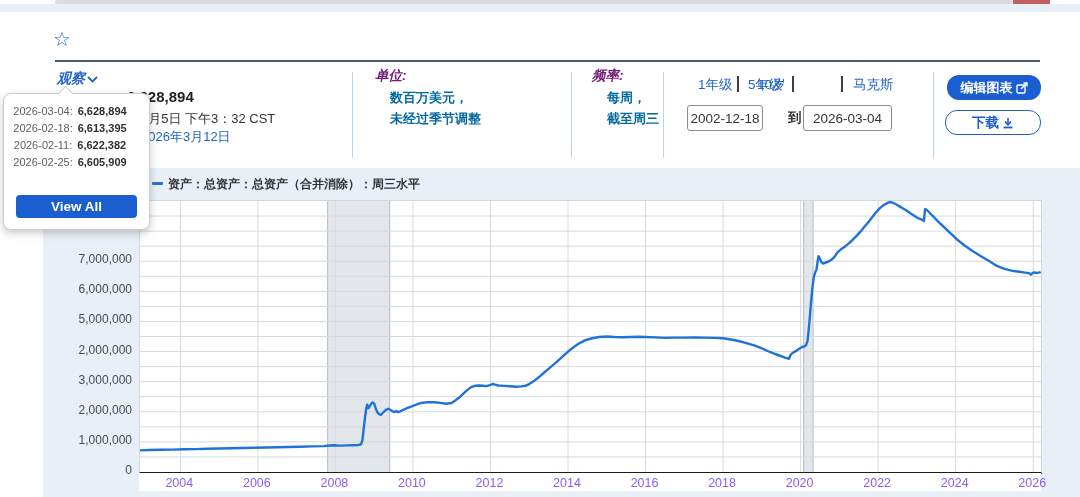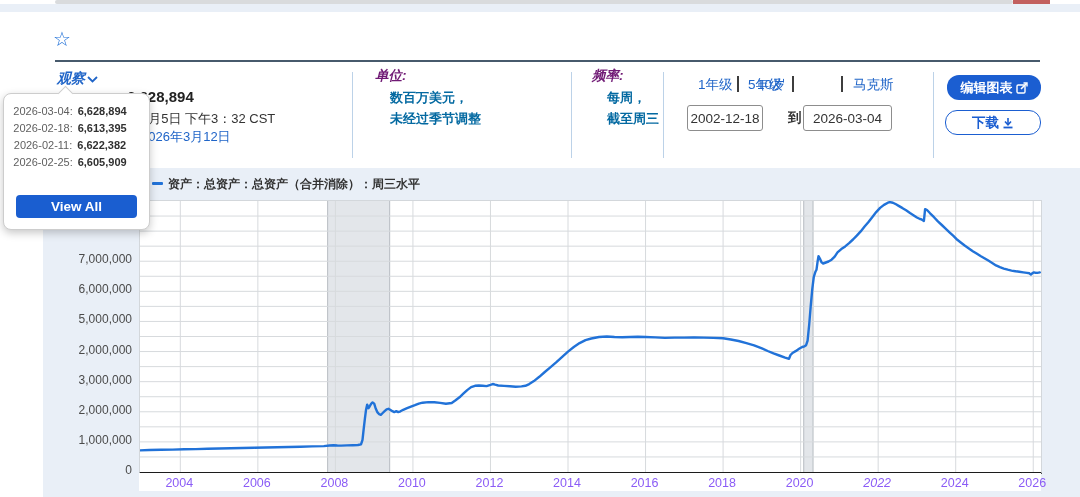--- a/index.html
+++ b/index.html
@@ -171,21 +171,21 @@
   <div id="xlabels">
       <div class="xlab" style="left: 151.32px;">2004</div>
       <div class="xlab" style="left: 228.859px;">2006</div>
       <div class="xlab" style="left: 306.398px;">2008</div>
       <div class="xlab" style="left: 383.936px;">2010</div>
       <div class="xlab" style="left: 461.475px;">2012</div>
       <div class="xlab" style="left: 539.014px;">2014</div>
       <div class="xlab" style="left: 616.552px;">2016</div>
       <div class="xlab" style="left: 694.091px;">2018</div>
       <div class="xlab" style="left: 771.63px;">2020</div>
-      <div class="xlab" style="left: 849.169px; font-style: italic;">2022</div>
+      <div class="xlab" style="left: 849.169px;">2022</div>
       <div class="xlab" style="left: 926.707px;">2024</div>
       <div class="xlab" style="left: 1004.25px;">2026</div>
     </div>
 
   <div class="abs popup">
     <div class="caret"></div>
     <div class="obs-rows" id="obs-rows">
         <div class="obs-row">
           <span class="d">2026-03-04:</span>
           <span class="v">6,628,894</span>

